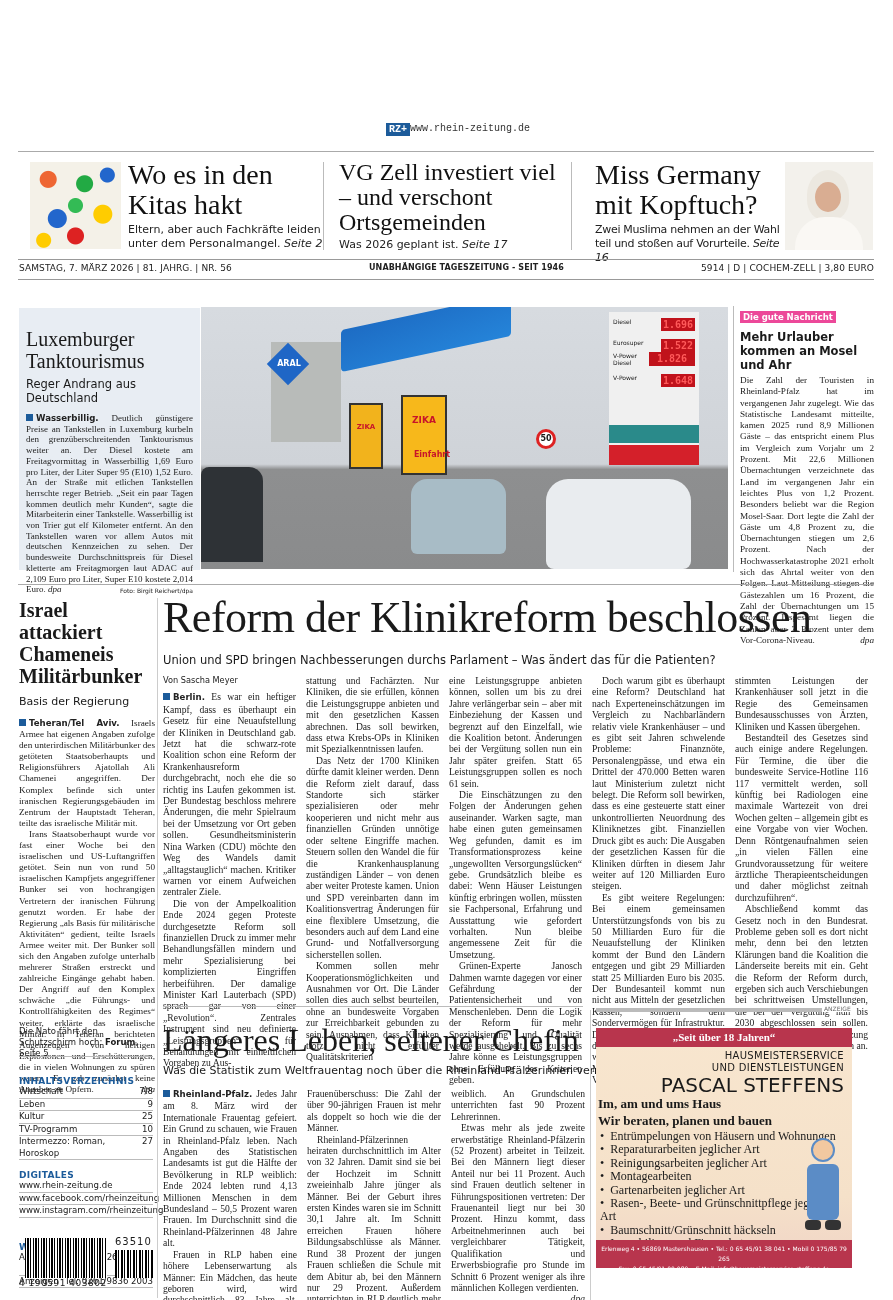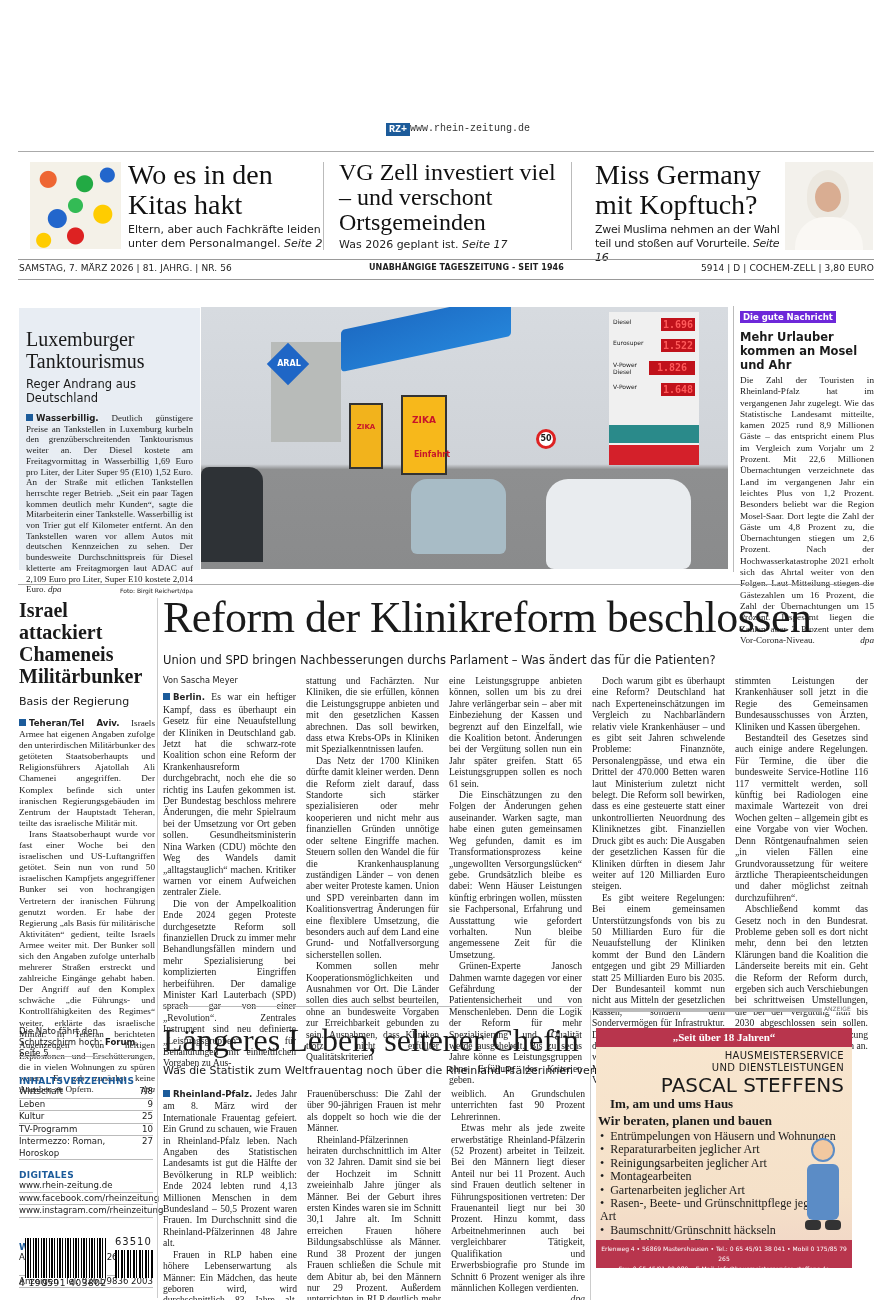--- a/index.html
+++ b/index.html
@@ -92,42 +92,42 @@
   <div class="abs sans" style="left:148px;top:116px;width:34px;text-align:center;color:#c8152a;font-weight:bold;font-size:7px">ZIKA</div>
   <div class="abs" style="left:200px;top:88px;width:46px;height:80px;background:#f7b81b;border:2px solid #333"></div>
   <div class="abs sans" style="left:200px;top:108px;width:46px;text-align:center;color:#c8152a;font-weight:bold;font-size:9px">ZIKA</div>
   <div class="abs sans" style="left:200px;top:143px;width:62px;text-align:center;color:#c8152a;font-weight:bold;font-size:8px">Einfahrt</div>
   <div class="abs" style="left:335px;top:122px;width:20px;height:20px;border-radius:50%;background:#fff;border:3px solid #d22;font-family:'DejaVu Sans',sans-serif;font-size:8px;text-align:center;line-height:14px;font-weight:bold">50</div>
   <div class="abs" style="left:408px;top:5px;width:90px;height:135px;background:#f0f0f0;padding:6px 4px">
     <div style="display:flex;justify-content:space-between;margin-bottom:8px">
         <span class="sans" style="font-size:6px">Diesel</span>
         <span style="background:#c0121b;color:#ff5a5a;font-family:'DejaVu Sans Mono',monospace;font-size:10px;padding:1px 2px;font-weight:bold">1.696</span>
       </div>
-    <div style="display:flex;justify-content:space-between;margin-bottom:9px">
+    <div style="display:flex;justify-content:space-between;margin-bottom:0">
         <span class="sans" style="font-size:6px">Eurosuper</span>
         <span style="background:#c0121b;color:#ff5a5a;font-family:'DejaVu Sans Mono',monospace;font-size:10px;padding:1px 2px;font-weight:bold">1.522</span>
       </div>
     <div style="display:flex;justify-content:space-between;margin-bottom:8px">
         <span class="sans" style="font-size:6px;width:30px">V-Power Diesel</span>
         <span style="background:#c0121b;color:#ff5a5a;font-family:'DejaVu Sans Mono',monospace;font-size:10px;padding:1px 8px;font-weight:bold">1.826</span>
       </div>
     <div style="display:flex;justify-content:space-between;margin-bottom:8px">
         <span class="sans" style="font-size:6px">V-Power</span>
         <span style="background:#c0121b;color:#ff5a5a;font-family:'DejaVu Sans Mono',monospace;font-size:10px;padding:1px 2px;font-weight:bold">1.648</span>
       </div>
   </div>
   <div class="abs" style="left:408px;top:118px;width:90px;height:18px;background:#2a8a8a"></div>
   <div class="abs" style="left:408px;top:138px;width:90px;height:20px;background:#d4202a"></div>
   <div class="abs" style="left:0;top:160px;width:62px;height:95px;background:#2e3236;border-radius:8px 14px 0 0"></div>
   <div class="abs" style="left:210px;top:172px;width:95px;height:75px;background:#a8bcc6;border-radius:16px 16px 6px 6px"></div>
   <div class="abs" style="left:345px;top:172px;width:145px;height:90px;background:#e9ecef;border-radius:22px 22px 8px 8px"></div>
 </div>
 
 <div class="abs" style="left:733px;top:306px;width:141px;height:266px;border-left:1px solid #bbb;padding-left:6px">
-  <span class="sans" style="background:#6d28d9;color:#fff;font-weight:bold;font-size:8.5px;padding:1px 3px">Die gute Nachricht</span>
+  <span class="sans" style="background:#ec4899;color:#fff;font-weight:bold;font-size:8.5px;padding:1px 3px">Die gute Nachricht</span>
   <div class="sans" style="font-weight:bold;font-size:11.5px;line-height:14px;margin:6px 0 3px">Mehr Urlauber kommen an Mosel und Ahr</div>
   <div class="body-text" style="font-size:9.2px;line-height:11.3px"><span>Die Zahl der Touristen in Rheinland-Pfalz hat im vergangenen Jahr zugelegt. Wie das Statistische Landesamt mitteilte, kamen 2025 rund 8,9 Millionen Gäste – das entspricht einem Plus im Vergleich zum Vorjahr um 2 Prozent. Mit 22,6 Millionen Übernachtungen verzeichnete das Land im vergangenen Jahr ein leichtes Plus von 1,2 Prozent. Besonders beliebt war die Region Mosel-Saar. Dort legte die Zahl der Gäste um 4,8 Prozent zu, die Übernachtungen stiegen um 2,6 Prozent. Nach der Hochwasserkatastrophe 2021 erholt sich das Ahrtal weiter von den Folgen. Laut Mitteilung stiegen die Gästezahlen um 16 Prozent, die Zahl der Übernachtungen um 15 Prozent. Insgesamt liegen die Zahlen aber 3 Prozent unter dem Vor-Corona-Niveau.</span> <i class="dpa">dpa</i></div>
 </div>
 <div class="hr" style="left:18px;top:584px;width:856px;background:#aaa"></div>
 
 <div class="abs" style="left:19px;top:599px;width:136px">
   <div class="serif" style="font-size:20px;line-height:22px;font-weight:bold">Israel attackiert Chameneis Militärbunker</div>
   <div class="sans" style="font-size:11px;margin:8px 0 10px">Basis der Regierung</div>
   <div class="body-text" style="font-size:9.2px;line-height:11.1px">
     <p class="first"><span class="bsq"></span><span class="lead-place">Teheran/Tel Aviv.</span> <span>Israels Armee hat eigenen Angaben zufolge den unterirdischen Militärbunker des getöteten Staatsoberhaupts und Religionsführers Ajatollah Ali Chamenei angegriffen. Der Komplex befinde sich unter iranischen Regierungsgebäuden im Zentrum der Hauptstadt Teheran, teilte das israelische Militär mit.</span></p>
@@ -241,21 +241,21 @@
 
 <div class="abs" style="left:596px;top:1008px;width:256px;height:4px;background:#bbb"></div>
 <div class="abs sans" style="left:822px;top:1005px;font-size:6px;background:#fff;padding:0 2px;color:#666">ANZEIGE</div>
 <div class="abs" style="left:596px;top:1028px;width:256px;height:240px;background:linear-gradient(#f8e6cf,#f5e1c9 70%,#f0d4c6);overflow:hidden">
   <div class="serif" style="background:#b8354d;color:#fff;text-align:center;font-weight:bold;font-size:11px;height:19px;line-height:19px">„Seit über 18 Jahren“</div>
   <div class="sans" style="text-align:right;padding-right:8px;font-size:10px;line-height:12px;text-transform:uppercase;margin-top:3px;letter-spacing:.3px">
     <div>Hausmeisterservice</div>
       <div>und Dienstleistungen</div>
   </div>
   <div class="sans" style="text-align:right;padding-right:8px;font-size:20px;line-height:22px;text-transform:uppercase">Pascal Steffens</div>
-  <div class="serif" style="font-weight:bold;font-size:13px;padding-left:14px;line-height:16px">Im, am und ums Haus</div>
+  <div class="serif" style="font-weight:bold;font-size:13px;padding-left:2px;line-height:16px">Im, am und ums Haus</div>
   <div class="serif" style="font-weight:bold;font-size:13px;padding-left:2px;line-height:17px">Wir beraten, planen und bauen</div>
   <ul class="serif" style="list-style:none;padding-left:4px;margin-top:1px">
     <li class="ad-li">• &nbsp;<span>Entrümpelungen von Häusern und Wohnungen</span></li>
     <li class="ad-li">• &nbsp;<span>Reparaturarbeiten jeglicher Art</span></li>
     <li class="ad-li">• &nbsp;<span>Reinigungsarbeiten jeglicher Art</span></li>
     <li class="ad-li">• &nbsp;<span>Montagearbeiten</span></li>
     <li class="ad-li">• &nbsp;<span>Gartenarbeiten jeglicher Art</span></li>
     <li class="ad-li">• &nbsp;<span>Rasen-, Beete- und Grünschnittpflege jeglicher Art</span></li>
     <li class="ad-li">• &nbsp;<span>Baumschnitt/Grünschnitt häckseln</span></li>
     <li class="ad-li">• &nbsp;<span>Immobilien- und Firmenbetreuung</span></li>

